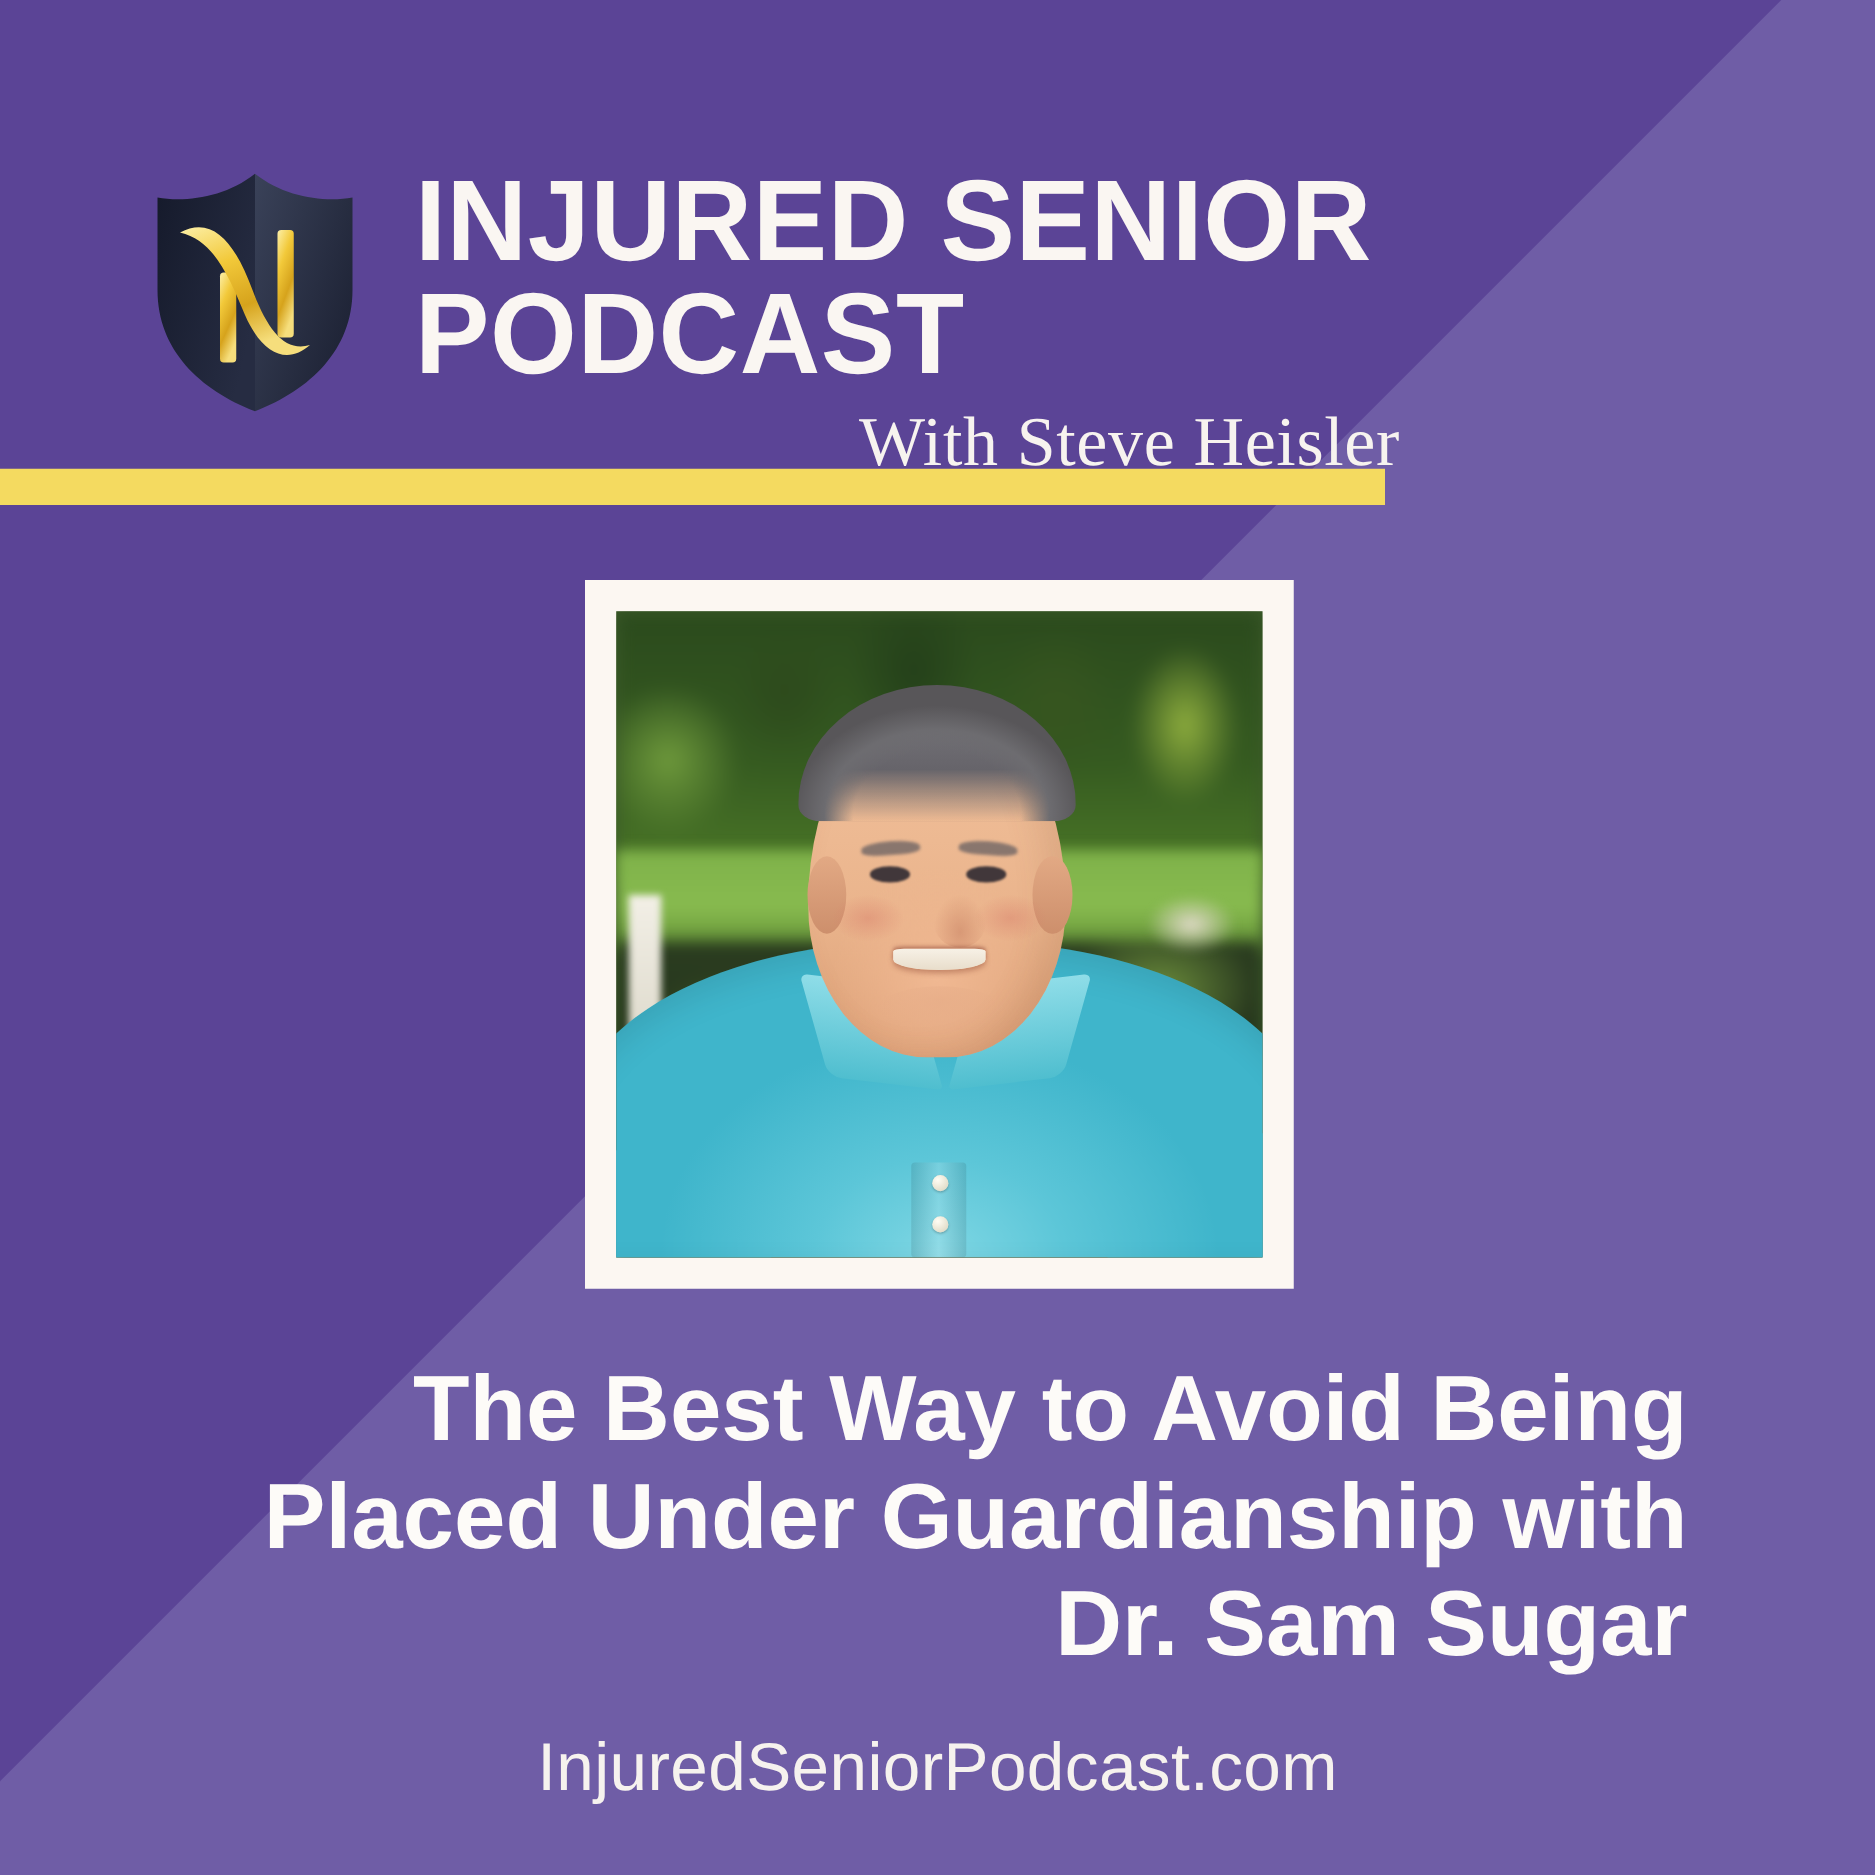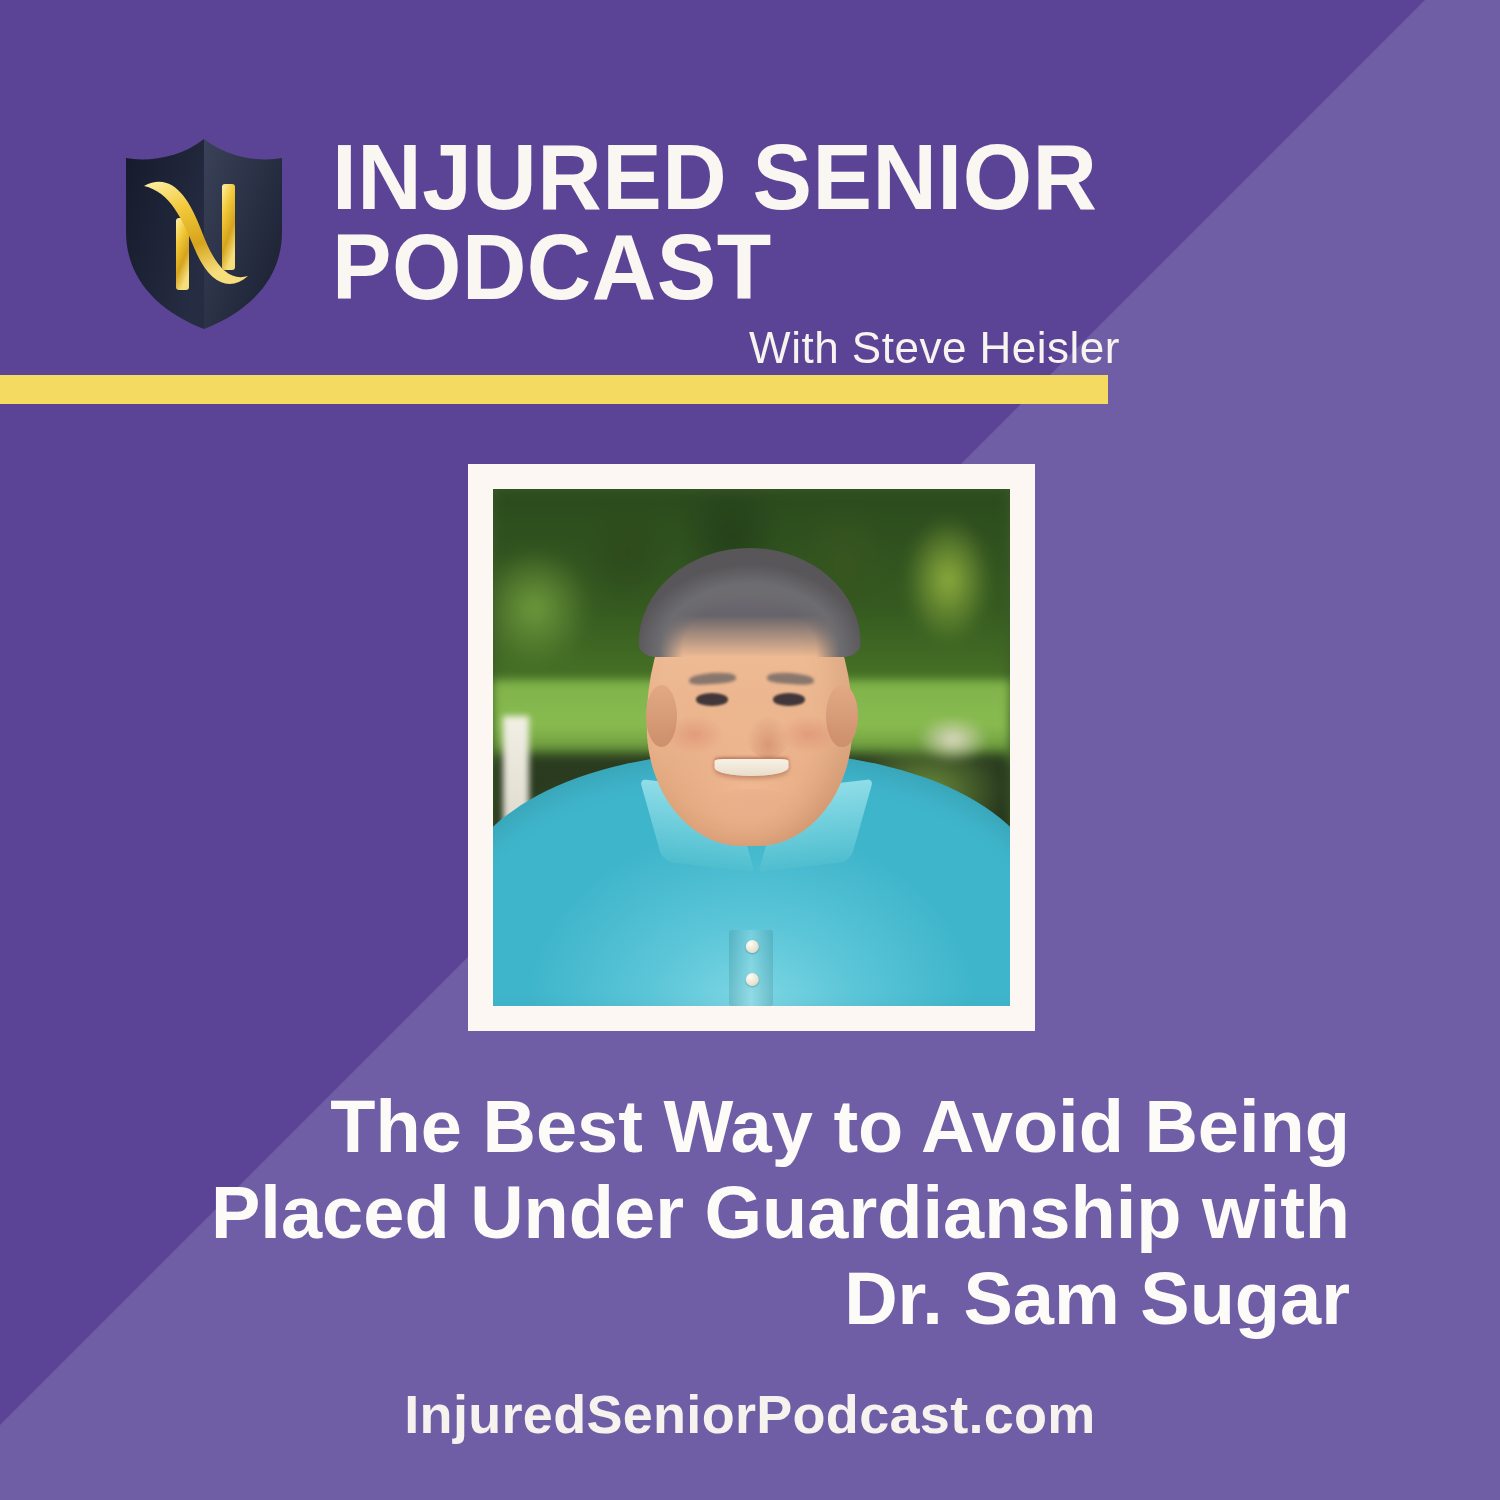--- a/index.html
+++ b/index.html
@@ -59,22 +59,22 @@
     font-weight: bold;
     line-height: 0.98;
     letter-spacing: 0.5px;
     text-transform: uppercase;
     transform: scaleX(0.97);
     transform-origin: left top;
   }
   .brand-host {
     margin: 14px 0 0 0;
     color: #f7f3ef;
-    font-family: Liberation Sans, sans-serif;
-    font-size: 44px;
+    font-family: Liberation Serif, serif;
+    font-size: 56px;
     font-weight: normal;
     line-height: 1.0;
     text-align: right;
     letter-spacing: 0.5px;
     padding-right: 152px;
   }
 
   
   .rule-yellow {
     position: absolute;
@@ -286,21 +286,21 @@
   
   .website {
     position: absolute;
     left: 0;
     top: 1383px;
     width: 1500px;
     margin: 0;
     color: #f6f2ee;
     font-family: "Liberation Sans Narrow", "Liberation Sans", sans-serif;
     font-size: 54px;
-    font-weight: bold;
+    font-weight: normal;
     text-align: center;
     letter-spacing: 0.3px;
   }
 </style>
 </head>
 <body>
 
 <div id="cover">
 
   <div class="band band-top-right"></div>

